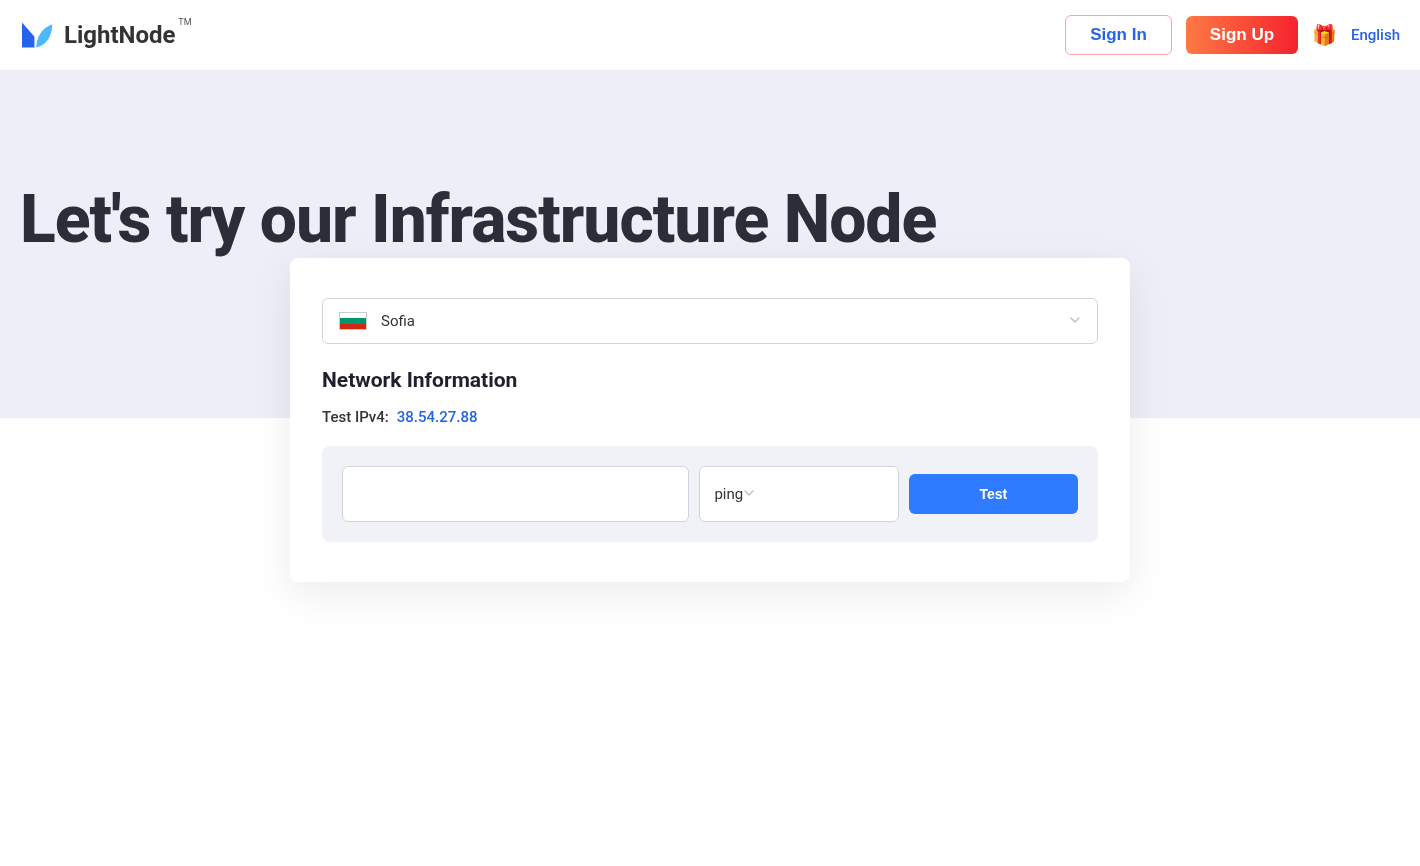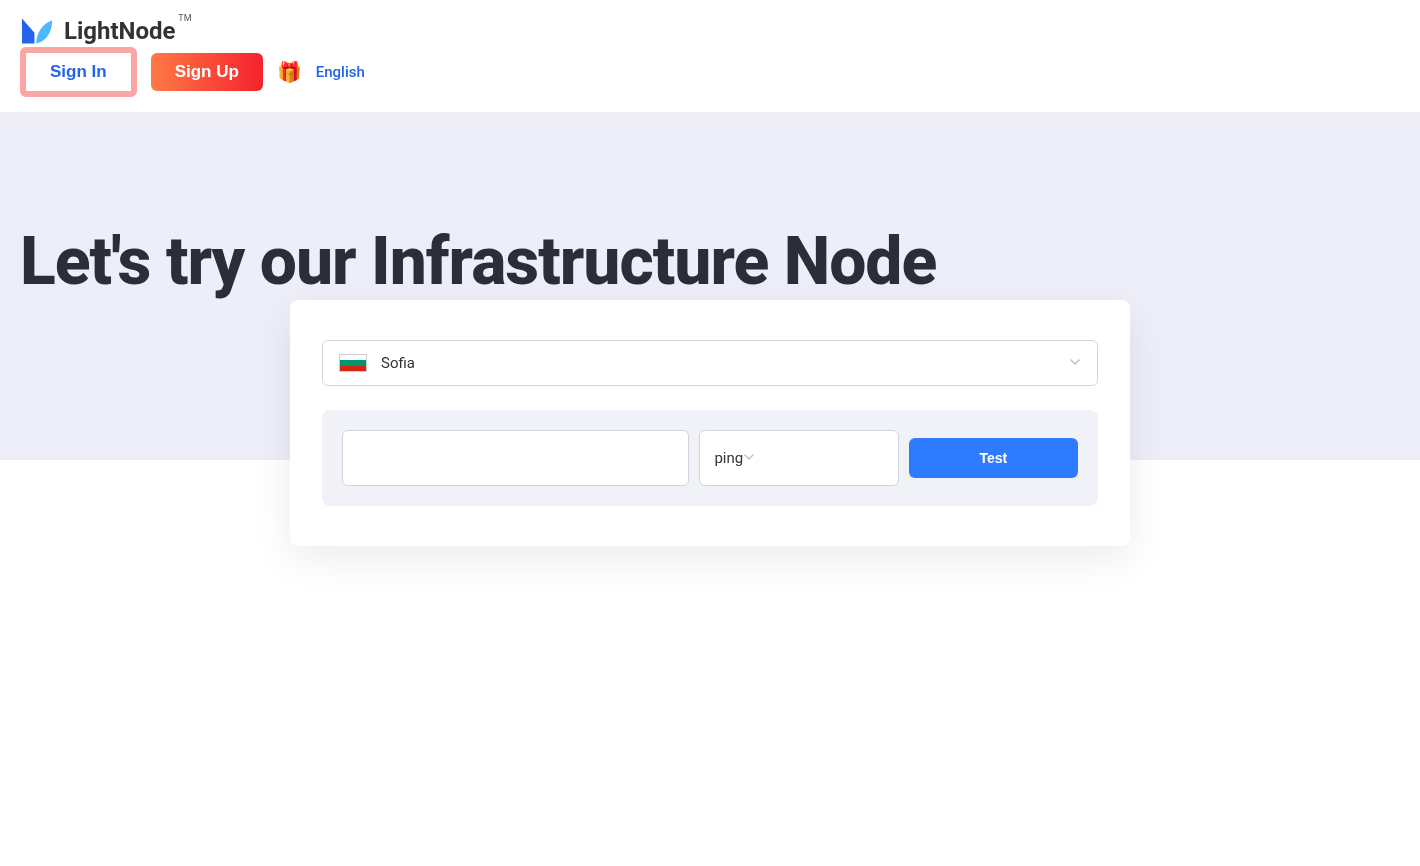--- a/index.html
+++ b/index.html
@@ -1,28 +1,28 @@
 <!DOCTYPE html>
 <html><head>
 <meta charset="utf-8">
 <style>
 * { margin: 0; padding: 0; box-sizing: border-box; }
 body { font-family: -apple-system, BlinkMacSystemFont, "Segoe UI", Roboto, "Helvetica Neue", Arial, sans-serif; background: #fff; }
 
-.header { display: flex; align-items: flex-start; justify-content: space-between; padding: 15px 20px; border-bottom: 1px solid #eee; background: #fff; flex-direction: column; }
+.header { display: flex; align-items: center; justify-content: space-between; padding: 15px 20px; border-bottom: 1px solid #eee; background: #fff; }
 .logo-wrap { display: flex; align-items: center; gap: 8px; }
 .logo-svg { width: 36px; height: 32px; }
 .logo-text { font-size: 24px; font-weight: 700; color: #333; position: relative; }
 .tm { font-size: 9px; position: absolute; top: -4px; right: -16px; font-weight: 400; color: #555; margin-left: 28px; }
 
 .nav { display: flex; gap: 70px; }
 .nav-item { font-size: 17px; font-weight: 600; color: #1a1a1a; cursor: pointer; text-decoration: none; }
 
 .header-right { display: flex; align-items: center; gap: 14px; }
-.btn-signin { padding: 9px 24px; border: 6px solid #fca5a5; border-radius: 6px; color: #2563eb; font-size: 17px; font-weight: 600; background: #fff; cursor: pointer; }
+.btn-signin { padding: 9px 24px; border: 1px solid #fca5a5; border-radius: 6px; color: #2563eb; font-size: 17px; font-weight: 600; background: #fff; cursor: pointer; }
 .btn-signup { padding: 9px 24px; border: none; border-radius: 6px; color: #fff; font-size: 17px; font-weight: 600; cursor: pointer; background: linear-gradient(90deg, #ff7a45 0%, #f5222d 100%); }
 .gift { font-size: 20px; cursor: pointer; color: #f5222d; }
 .lang { color: #2563eb; font-size: 15px; cursor: pointer; font-weight: 500; }
 
 .hero { background: #eeeef8; padding: 110px 20px 160px; text-align: left; }
 .hero-title { font-size: 66px; font-weight: 800; color: #2d2d3a; letter-spacing: -1px; }
 
 .card-wrap { display: flex; justify-content: center; margin-top: -160px; padding: 0 20px 60px; }
 .card { background: #fff; border-radius: 8px; box-shadow: 0 12px 40px rgba(0,0,0,0.08); width: 840px; max-width: 100%; padding: 40px 32px; }
 
@@ -87,21 +87,26 @@
         </div>
         <span class="select-label">Sofia</span>
       </div>
       <span class="chev">
         <svg width="12" height="12" viewBox="0 0 12 12">
             <path d="M2 4 L6 8 L10 4" stroke="#bfbfbf" stroke-width="1.4" fill="none" stroke-linecap="round"></path>
           </svg>
       </span>
     </div>
 
+    <div class="section-title">Network Information</div>
 
+    <div class="ip-row">
+      <span class="ip-label">Test IPv4:</span>
+      <span class="ip-value">38.54.27.88</span>
+    </div>
 
     <div class="test-panel">
       <input class="test-input" value="" style="">
       <div class="method-select">
         <span class="method-label">ping</span>
         <span class="chev">
           <svg width="12" height="12" viewBox="0 0 12 12">
               <path d="M2 4 L6 8 L10 4" stroke="#bfbfbf" stroke-width="1.4" fill="none" stroke-linecap="round"></path>
             </svg>
         </span>

